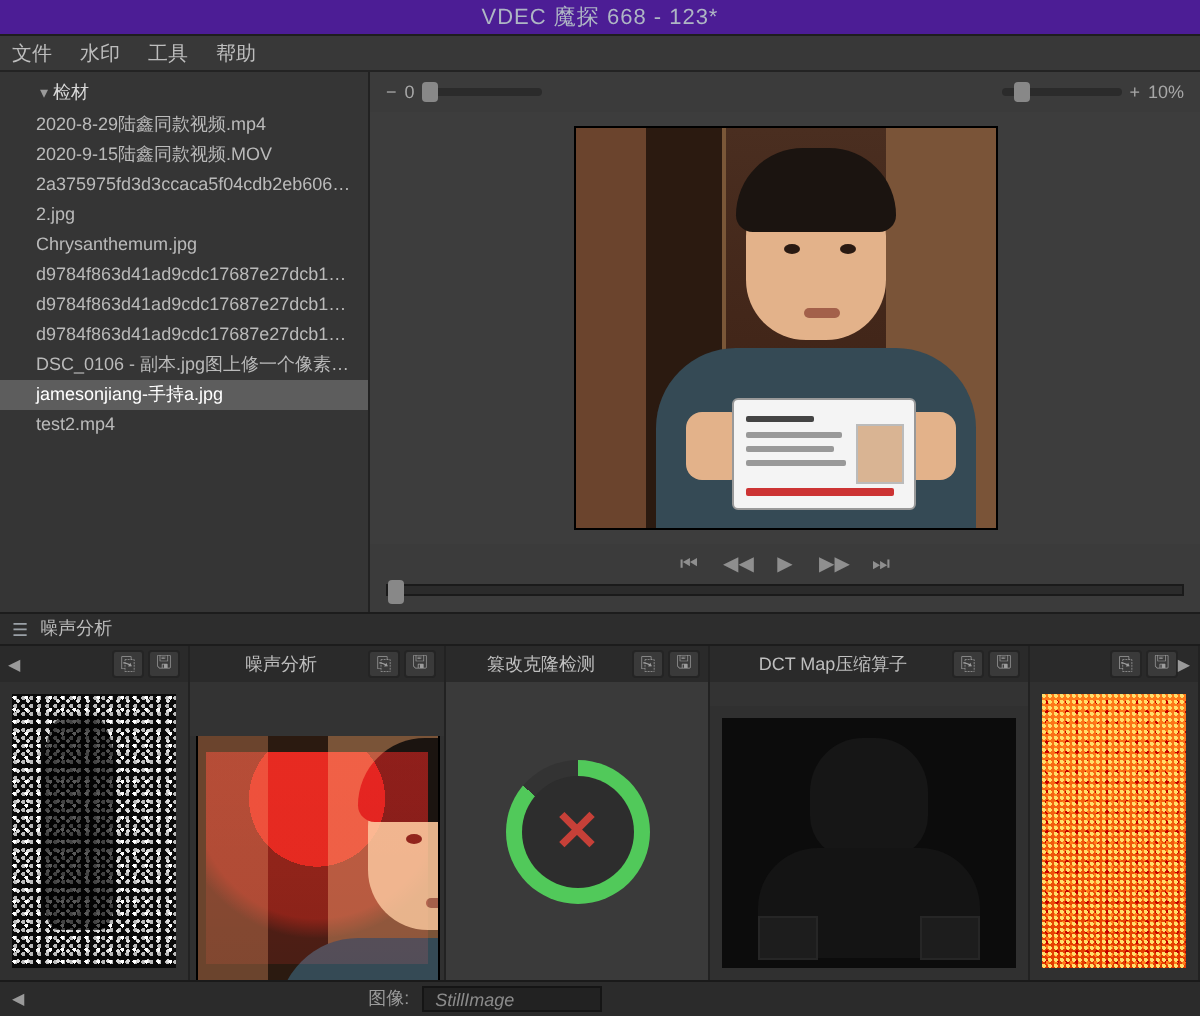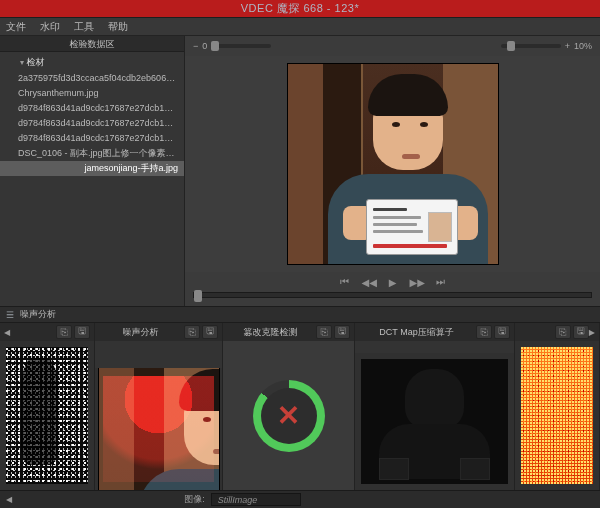--- a/index.html
+++ b/index.html
@@ -8,21 +8,21 @@
     background: #3b3b3b;
     font-family: "Microsoft YaHei", Arial, sans-serif;
     font-size: 10px;
     color: #c8c8c8;
     display: flex;
     flex-direction: column;
   }
   
   .titlebar {
     height: 18px;
-    background: #b91c1c;
+    background: #4c1d95;
     color: #aeb6c4;
     display: flex;
     align-items: center;
     justify-content: center;
     font-size: 11px;
     letter-spacing: 0.5px;
     border-bottom: 1px solid #1e1e1e;
     position: relative;
   }
   
@@ -62,21 +62,20 @@
     padding: 1px 6px 1px 18px;
     white-space: nowrap;
     overflow: hidden;
     text-overflow: ellipsis;
     color: #bababa;
     line-height: 13px;
   }
   .tree-item.selected {
     background: #5d5d5d;
     color: #fff;
-    text-align: right;
   }
   
   .previewcol { flex: 1; display: flex; flex-direction: column; background: #3b3b3b; }
   .preview-header {
     height: 20px;
     display: flex;
     align-items: center;
     color: #a7a7a7;
     font-size: 9px;
     padding: 0 8px;
@@ -264,33 +263,36 @@
 <div class="menubar">
   <span>文件</span>
   <span>水印</span>
   <span>工具</span>
   <span>帮助</span>
 </div>
 
 <div class="mainsplit">
 
   <div class="sidebar">
-    <div class="panel-title">检验数据区</div>
     <div class="tree">
       <div class="tree-root">
         <span class="chev">▾</span>
         <span>检材</span>
       </div>
+      <div class="tree-item">2020-8-29陆鑫同款视频.mp4</div>
+      <div class="tree-item">2020-9-15陆鑫同款视频.MOV</div>
       <div class="tree-item">2a375975fd3d3ccaca5f04cdb2eb606de[1].mp4</div>
+      <div class="tree-item">2.jpg</div>
       <div class="tree-item">Chrysanthemum.jpg</div>
       <div class="tree-item">d9784f863d41ad9cdc17687e27dcb128_1.mp4</div>
       <div class="tree-item">d9784f863d41ad9cdc17687e27dcb128_2.mp4</div>
       <div class="tree-item">d9784f863d41ad9cdc17687e27dcb128.mp4</div>
       <div class="tree-item">DSC_0106 - 副本.jpg图上修一个像素again.jpg</div>
       <div class="tree-item selected">jamesonjiang-手持a.jpg</div>
+      <div class="tree-item">test2.mp4</div>
     </div>
   </div>
 
   <div class="previewcol">
     <div class="preview-header">
       <span>−</span>
       <span>0</span>
       <div class="slider-track">
         <div class="slider-thumb" style="left:0"></div>
       </div>

